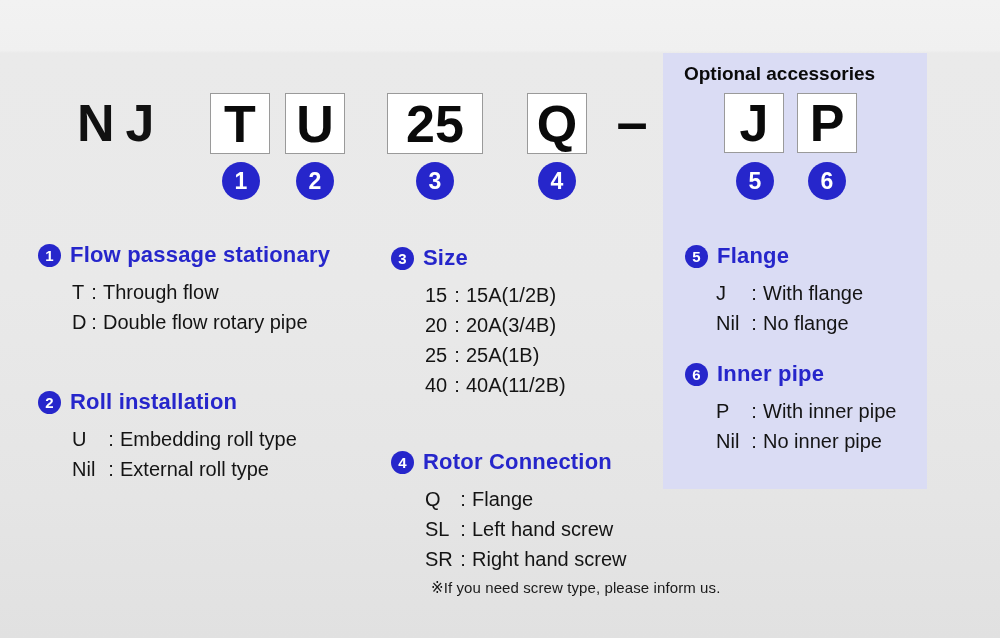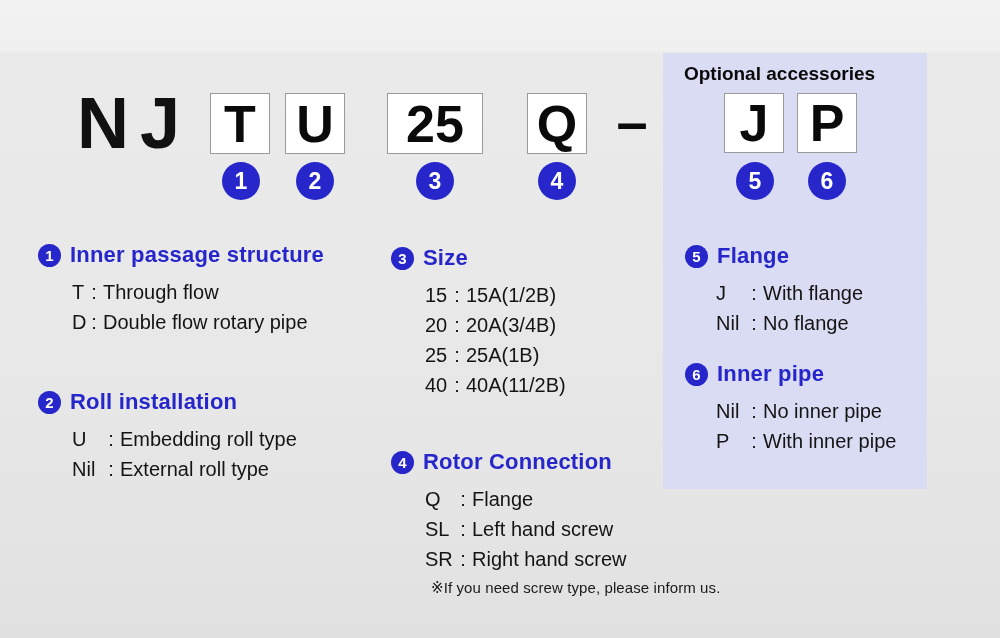--- a/index.html
+++ b/index.html
@@ -12,21 +12,21 @@
   .panel{
     position:absolute; left:663px; top:53px; width:264px; height:436px;
     background:var(--panel,#dadcf4);
   }
   .opt-label{
     position:absolute; left:663px; top:63px; width:233px; text-align:center;
     font-size:19px; font-weight:700; color:#0a0a0a; line-height:22px;
   }
   .prefix{
     position:absolute; left:77px; top:93px; height:61px; line-height:61px;
-    font-size:72px; font-weight:700; letter-spacing:11px;
+    font-size:52px; font-weight:700; letter-spacing:11px;
   }
   .codebox{
     position:absolute; top:93px; height:61px; background:#fff;
     border:1px solid var(--boxborder,#9a9a9a);
     display:flex; align-items:center; justify-content:center;
     font-size:52px; font-weight:700; color:#0a0a0a;
   }
   .bx-1{ left:210px; width:60px; }
   .bx-2{ left:285px; width:60px; }
   .bx-3{ left:387px; width:96px; }
@@ -93,21 +93,21 @@
   <div class="big-circle bc-1">1</div>
   <div class="big-circle bc-2">2</div>
   <div class="big-circle bc-3">3</div>
   <div class="big-circle bc-4">4</div>
   <div class="big-circle bc-5">5</div>
   <div class="big-circle bc-6">6</div>
 
   <div class="sec sec1">
     <div class="sec-head">
       <span class="mini-circle">1</span>
-      <span class="sec-title">Inner passage structure</span>
+      <span class="sec-title">Flow passage stationary</span>
     </div>
     <div class="items">
       <div class="item"><span class="k">T</span><span class="c">:</span><span class="d">Through flow</span></div>
       <div class="item"><span class="k">D</span><span class="c">:</span><span class="d">Double flow rotary pipe</span></div>
     </div>
   </div>
 
   <div class="sec sec2">
     <div class="sec-head">
       <span class="mini-circle">2</span>
@@ -155,18 +155,18 @@
       <div class="item"><span class="k">Nil</span><span class="c">:</span><span class="d">No flange</span></div>
     </div>
   </div>
 
   <div class="sec sec6">
     <div class="sec-head">
       <span class="mini-circle">6</span>
       <span class="sec-title">Inner pipe</span>
     </div>
     <div class="items">
+      <div class="item"><span class="k">P</span><span class="c">:</span><span class="d">With inner pipe</span></div>
       <div class="item"><span class="k">Nil</span><span class="c">:</span><span class="d">No inner pipe</span></div>
-      <div class="item"><span class="k">P</span><span class="c">:</span><span class="d">With inner pipe</span></div>
     </div>
   </div>
 
 </div>
 
 </body></html>

